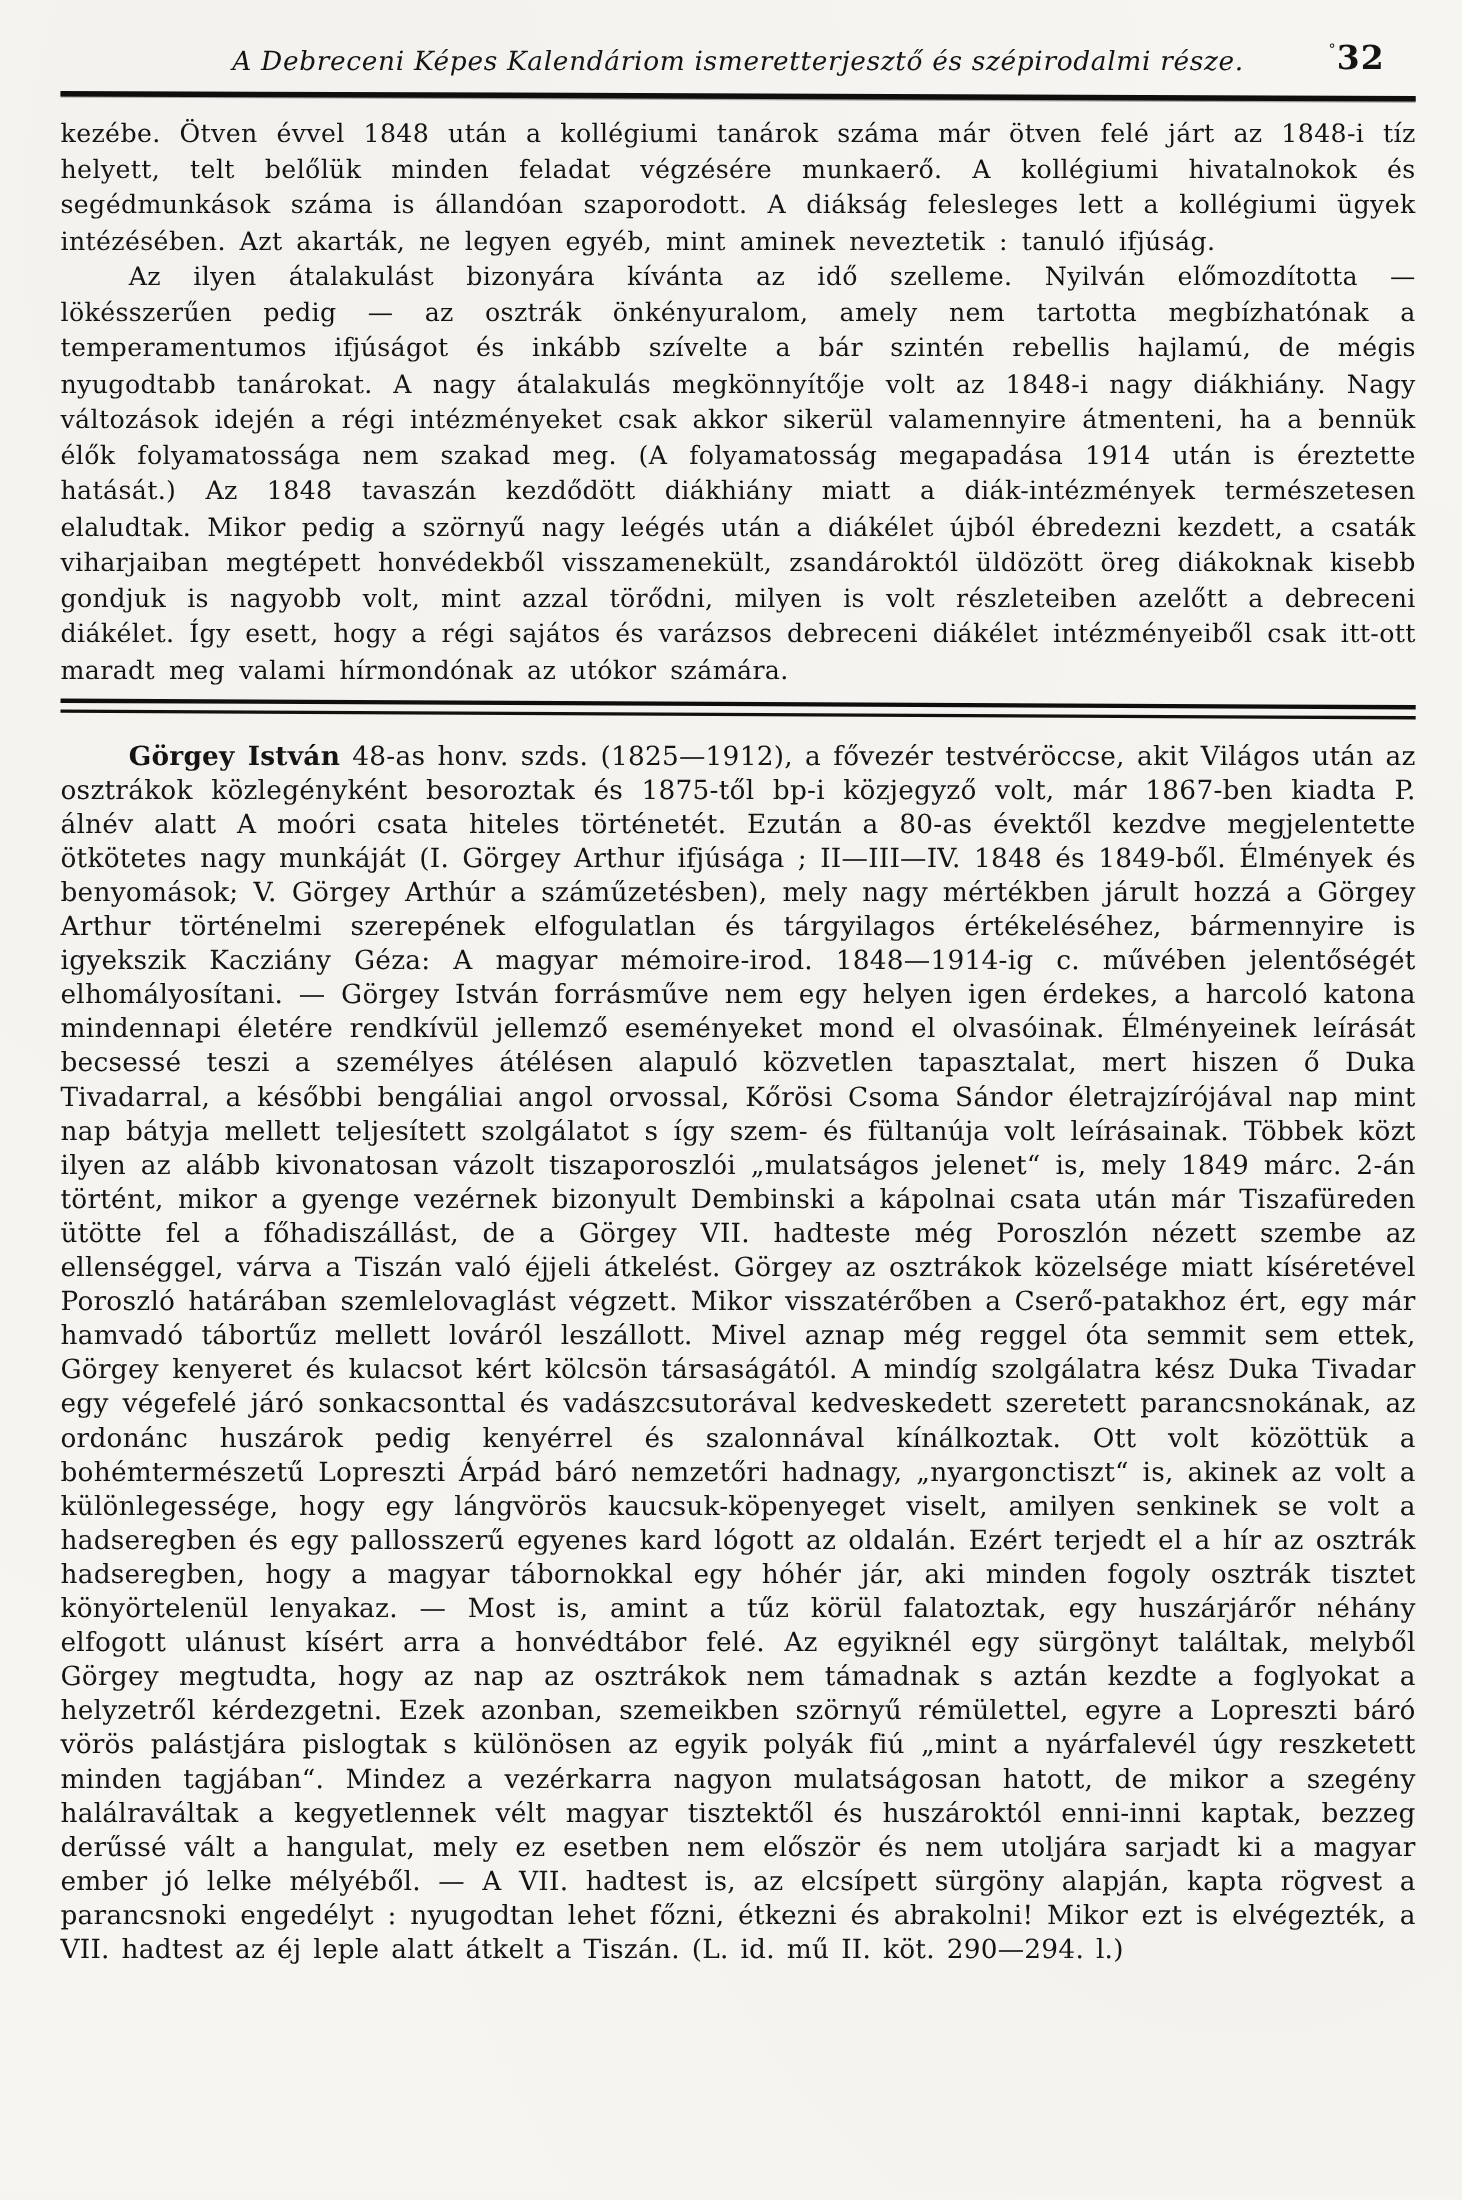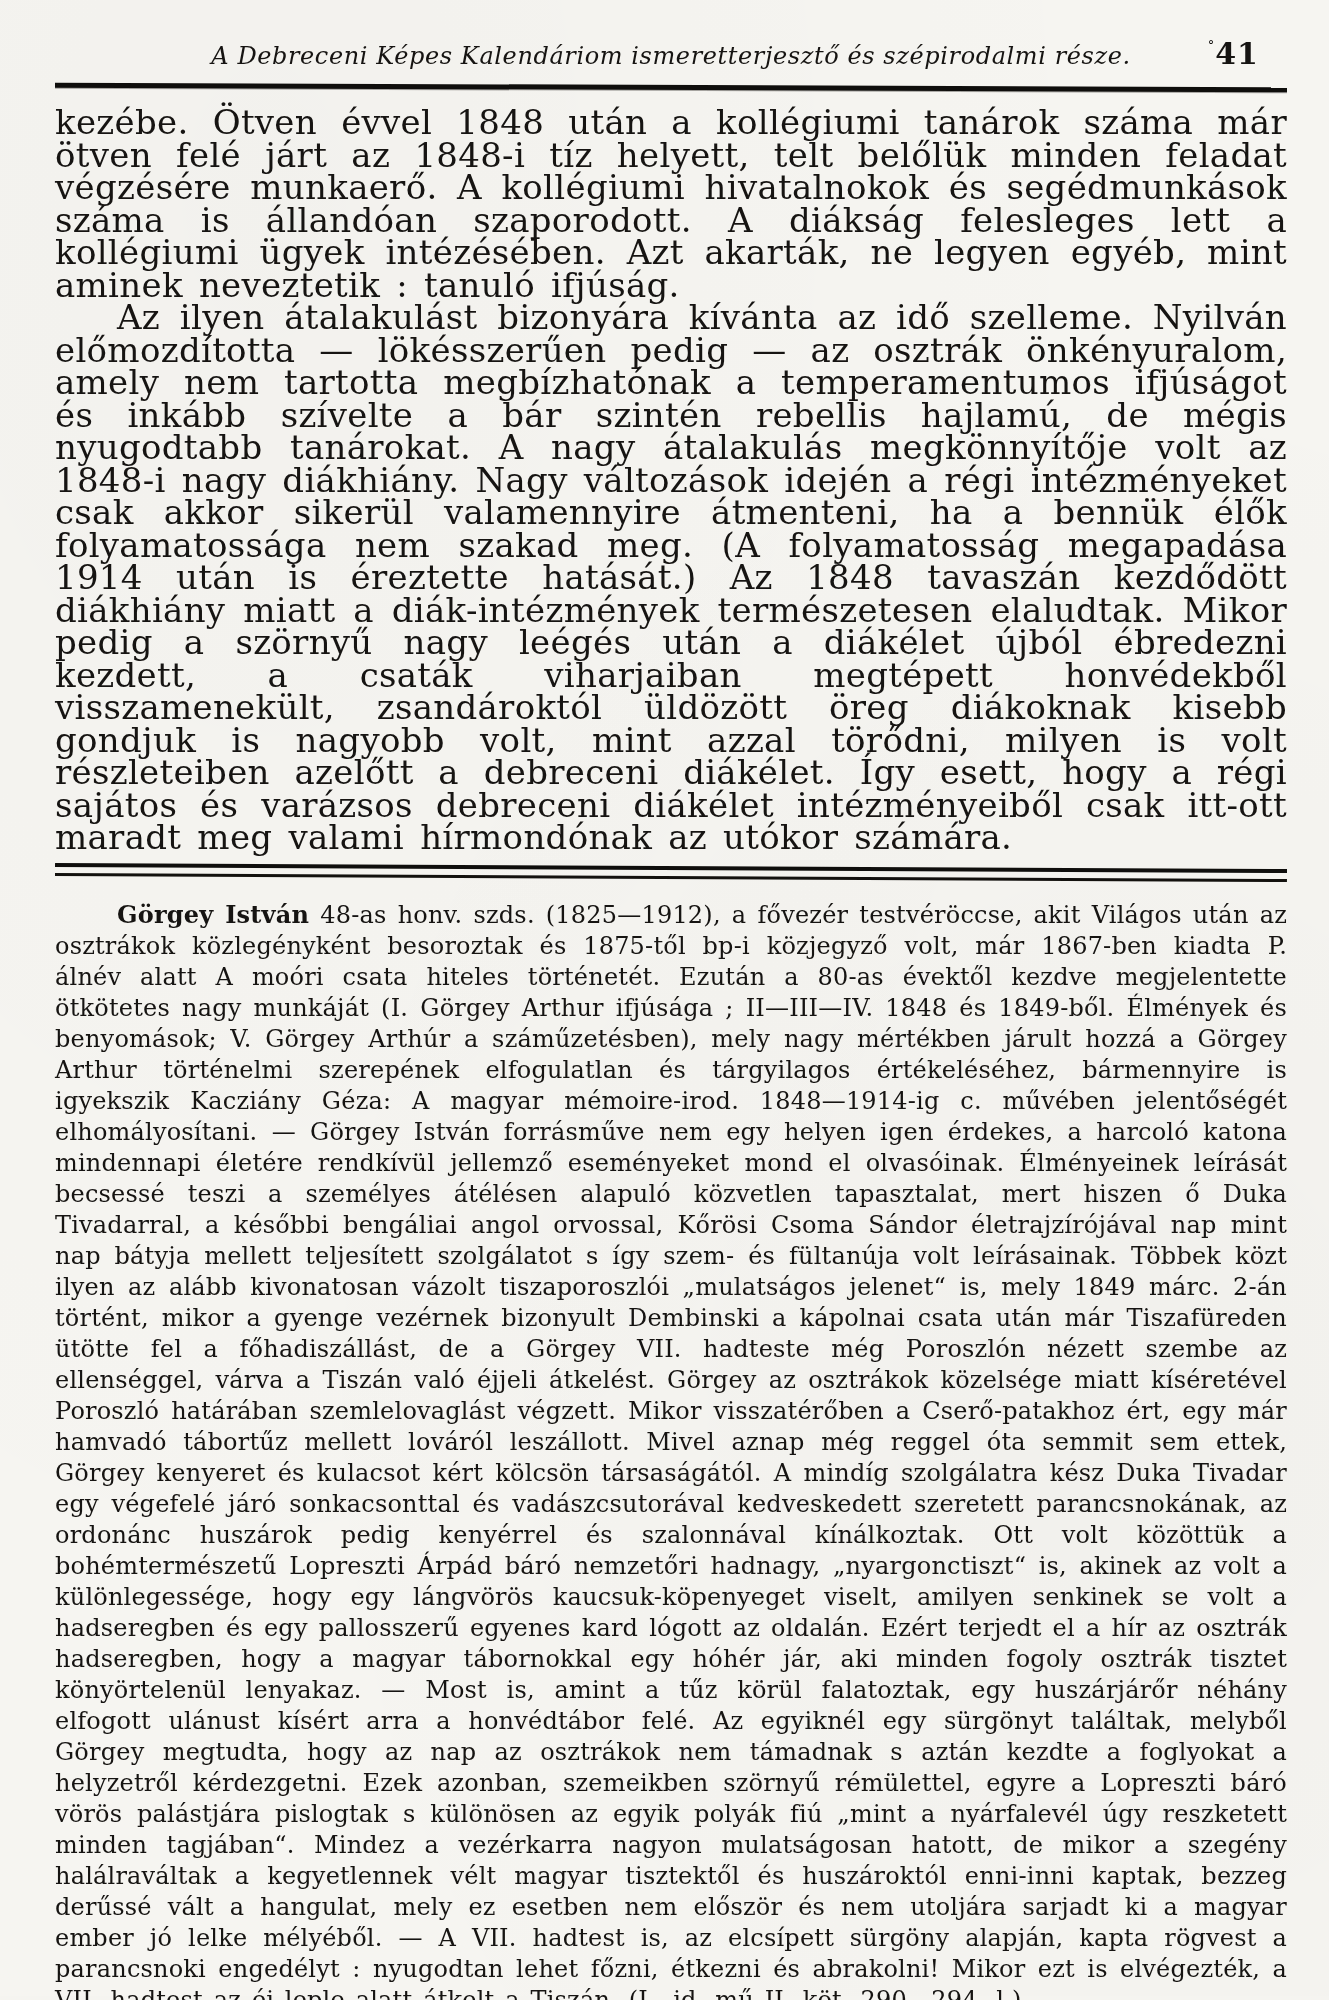--- a/index.html
+++ b/index.html
@@ -51,21 +51,21 @@
   }
   .header-rule {
     height: 5px;
     background: #0f0e0c;
     margin-top: 5px;
     transform: rotate(0.22deg);
     box-shadow: 0 1px 0 rgba(20,18,15,0.35);
   }
   section.body-main {
     margin-top: 16px;
-    font-size: 34px;
+    font-size: 23px;
     line-height: 32.5px;
     text-align: justify;
     word-spacing: 5px;
     letter-spacing: 0.3px;
   }
   section.body-notes {
     margin-top: 20px;
     font-size: 24px;
     line-height: 31px;
     text-align: justify;
@@ -84,21 +84,21 @@
   .rb { font-weight: bold; }
   .ri { }
 </style>
 </head>
 <body>
 
 <div class="page">
 
   <header class="running-header">
     <span class="rh-title">A Debreceni Képes Kalendáriom ismeretterjesztő és szépirodalmi része.</span>
-    <span class="rh-pageno"><span class="mark">°</span><span>41</span></span>
+    <span class="rh-pageno"><span class="mark">°</span><span>32</span></span>
   </header>
 
   <div class="header-rule"></div>
 
   <section class="body-main">
     <p><span>kezébe. Ötven évvel 1848 után a kollégiumi tanárok száma már ötven felé járt az 1848-i tíz helyett, telt belőlük minden feladat végzésére munkaerő. A kollégiumi hivatalnokok és segédmunkások száma is állandóan szaporodott. A diákság felesleges lett a kollégiumi ügyek intézésében. Azt akarták, ne legyen egyéb, mint aminek neveztetik : tanuló ifjúság.</span></p>
     <p class="indented"><span>Az ilyen átalakulást bizonyára kívánta az idő szelleme. Nyilván előmozdította — lökésszerűen pedig — az osztrák önkényuralom, amely nem tartotta megbízhatónak a temperamentumos ifjúságot és inkább szívelte a bár szintén rebellis hajlamú, de mégis nyugodtabb tanárokat. A nagy átalakulás megkönnyítője volt az 1848-i nagy diákhiány. Nagy változások idején a régi intézményeket csak akkor sikerül valamennyire átmenteni, ha a bennük élők folyamatossága nem szakad meg. (A folyamatosság megapadása 1914 után is éreztette hatását.) Az 1848 tavaszán kezdődött diákhiány miatt a diák-intézmények természetesen elaludtak. Mikor pedig a szörnyű nagy leégés után a diákélet újból ébredezni kezdett, a csaták viharjaiban megtépett honvédekből visszamenekült, zsandároktól üldözött öreg diákoknak kisebb gondjuk is nagyobb volt, mint azzal törődni, milyen is volt részleteiben azelőtt a debreceni diákélet. Így esett, hogy a régi sajátos és varázsos debreceni diákélet intézményeiből csak itt-ott maradt meg valami hírmondónak az utókor számára.</span></p>
   </section>
 
   <div class="section-separator"></div>

